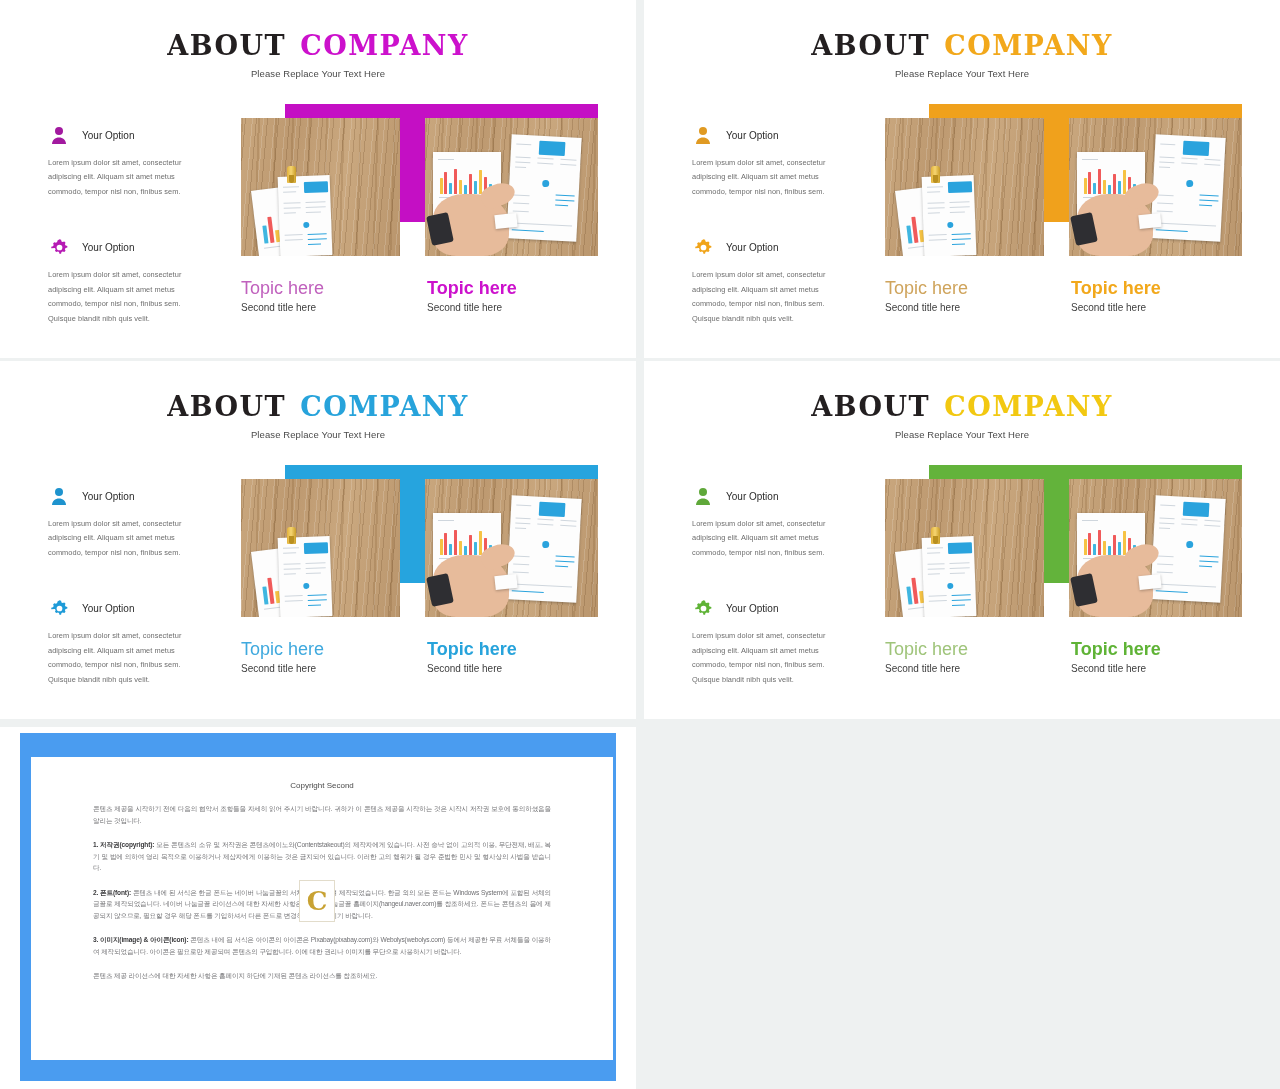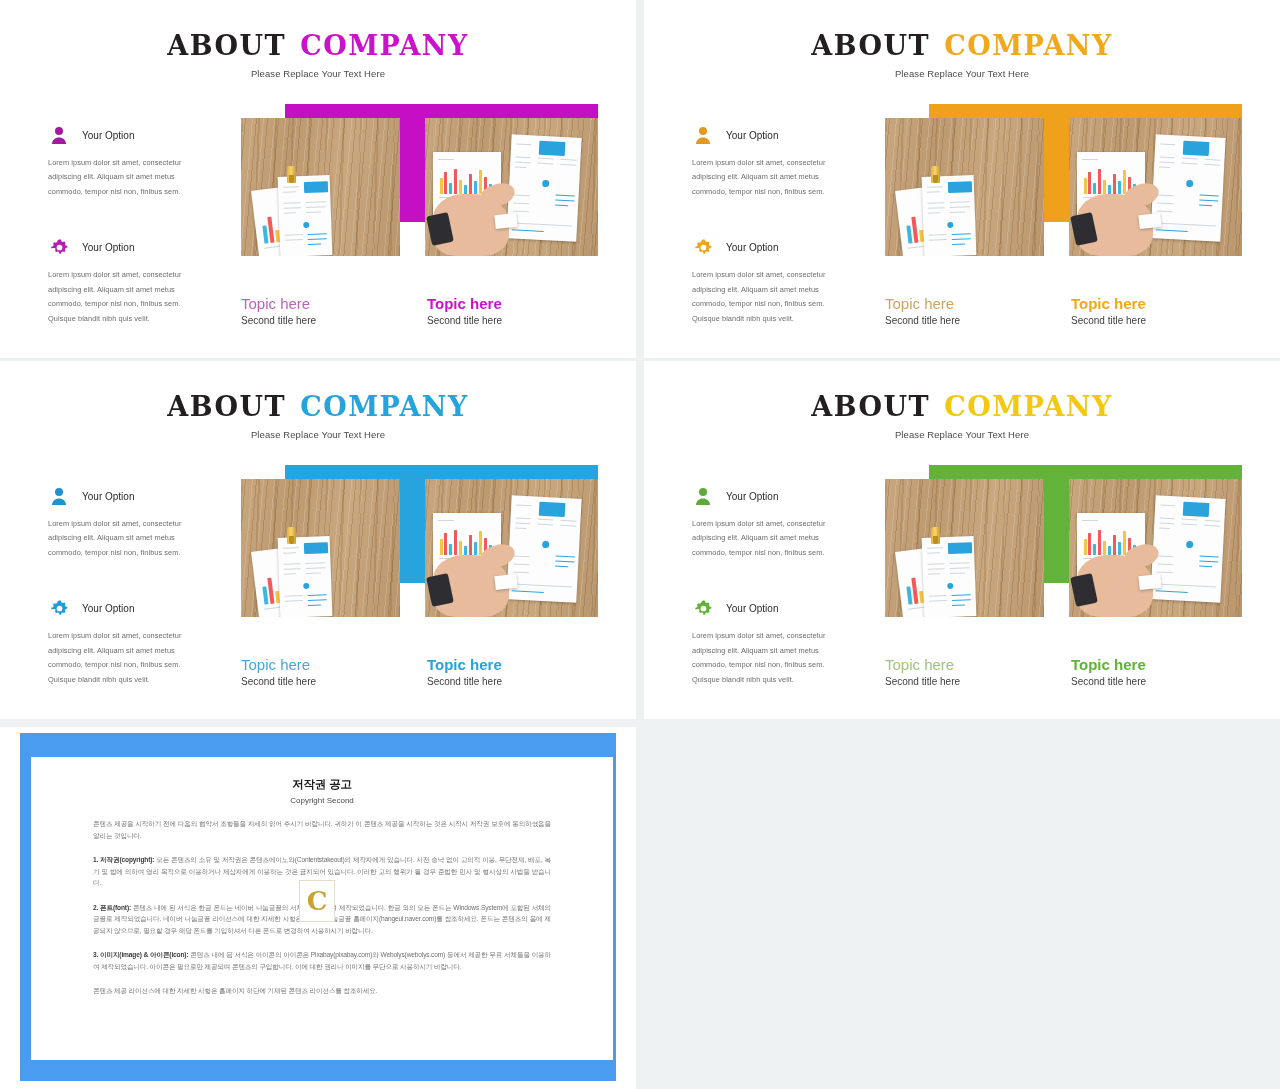--- a/index.html
+++ b/index.html
@@ -191,25 +191,24 @@
     position: absolute;
     left: 241px;
     top: 278px;
     width: 360px;
     height: 42px;
   }
   .cap { position: absolute; top: 0; }
   .cap-a { left: 0; }
   .cap-b { left: 186px; }
   .cap-t {
-    font-size: 15px;
+    font-size: 18px;
     line-height: 1.15;
     font-weight: normal;
     white-space: nowrap;
-    margin-top: 17px;
   }
   .cap-b .cap-t { font-weight: bold; }
   .cap-s {
     margin-top: 3px;
     font-size: 10px;
     color: #3e3e3e;
     white-space: nowrap;
   }
 
   
@@ -769,21 +768,20 @@
         <div class="cap-t" style="color:#5FB336">Topic here</div>
         <div class="cap-s">Second title here</div>
       </div>
     </div>
   </div>
 
   <div class="slide slide-5"></div>
   <div class="cr-frame"></div>
   <div class="cr-sheet">
     <div class="cr-inner">
-      <div class="cr-title">저작권 공고</div>
       <div class="cr-title-en">Copyright Second</div>
       <div class="cr-p">콘텐츠 제공을 시작하기 전에 다음의 협약서 조항들을 자세히 읽어 주시기 바랍니다. 귀하가 이 콘텐츠 제공을 시작하는 것은 시작시 저작권 보호에 동의하셨음을 알리는 것입니다.</div>
       <div class="cr-p"><b>1. 저작권(copyright):</b><span> 모든 콘텐츠의 소유 및 저작권은 콘텐츠에이노와(Contentstakeout)의 제작자에게 있습니다. 사전 승낙 없이 고의적 이용, 무단전재, 배포, 복기 및 법에 의하여 영리 목적으로 이용하거나 제삼자에게 이용하는 것은 금지되어 있습니다. 이러한 고의 행위가 될 경우 준법한 민사 및 형사상의 사법을 받습니다.</span></div>
       <div class="cr-p"><b>2. 폰트(font):</b><span> 콘텐츠 내에 된 서식은 한글 폰트는 네이버 나눔글꼴의 서체를 사용하여 제작되었습니다. 한글 외의 모든 폰트는 Windows System에 포함된 서체의 글꼴로 제작되었습니다. 네이버 나눔글꼴 라이선스에 대한 자세한 사항은 네이버 나눔글꼴 홈페이지(hangeul.naver.com)를 참조하세요. 폰트는 콘텐츠의 몸에 제공되지 않으므로, 필요할 경우 해당 폰트를 기입하셔서 다른 폰트로 변경하여 사용하시기 바랍니다.</span></div>
       <div class="cr-p"><b>3. 이미지(image) &amp; 아이콘(icon):</b><span> 콘텐츠 내에 됨 서식은 아이콘의 아이콘은 Pixabay(pixabay.com)와 Webolys(webolys.com) 등에서 제공한 무료 서체들을 이용하여 제작되었습니다. 아이콘은 필요로만 제공되며 콘텐츠의 구입합니다. 이에 대한 권리나 이미지를 무단으로 사용하시기 바랍니다.</span></div>
       <div class="cr-p">콘텐츠 제공 라이선스에 대한 자세한 사항은 홈페이지 하단에 기재된 콘텐츠 라이선스를 참조하세요.</div>
     </div>
   </div>
   <div class="cr-logo">C</div>
 

